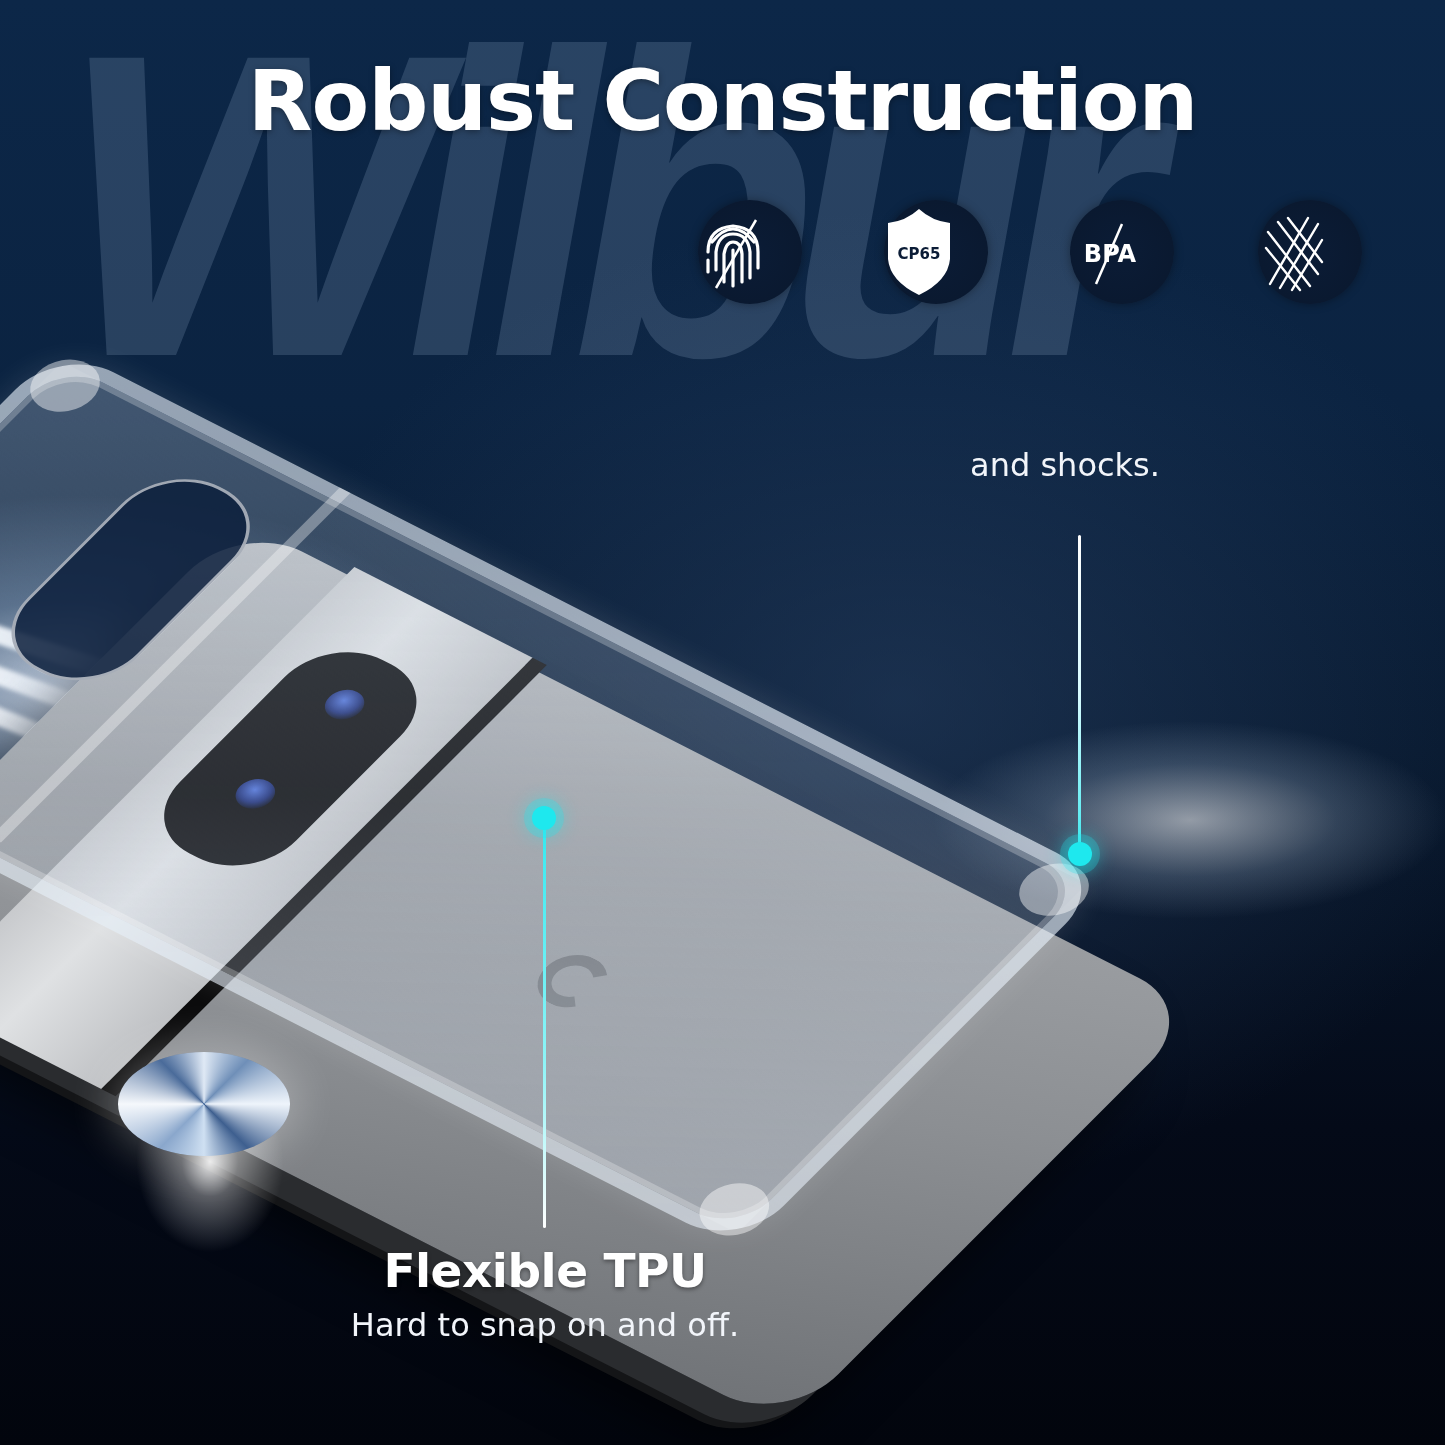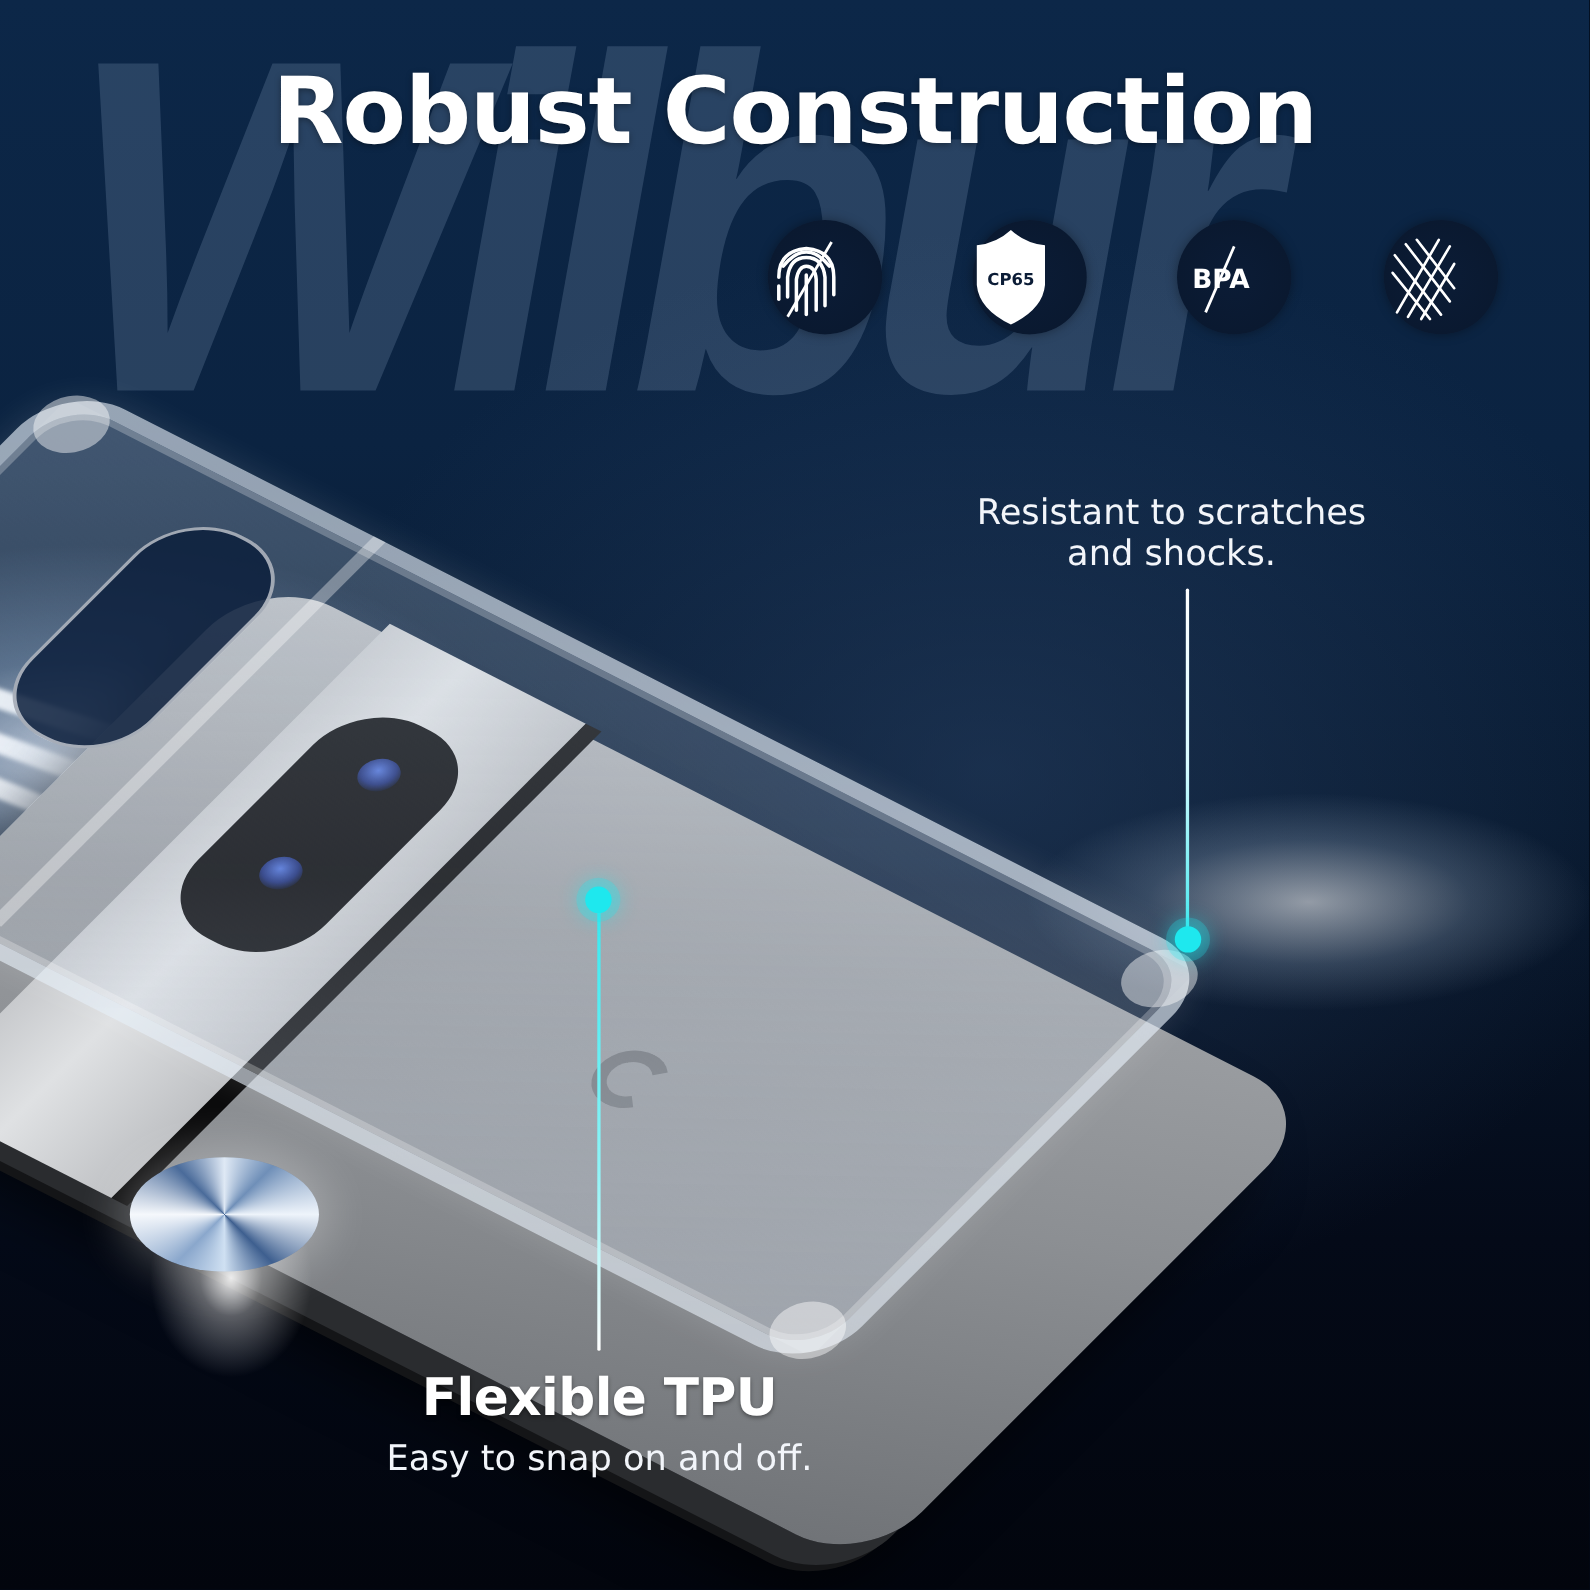--- a/index.html
+++ b/index.html
@@ -198,24 +198,23 @@
           <line x1="30" y1="6" x2="64" y2="50"></line>
           <line x1="60" y1="12" x2="22" y2="76"></line>
           <line x1="50" y1="6" x2="12" y2="72"></line>
           <line x1="64" y1="28" x2="34" y2="78"></line>
         </g>
       </svg>
     </div>
   </div>
 
   <div class="callout-sub pc-sub">
-    <div>Resistant to scratches</div>
     <div>and shocks.</div>
   </div>
   <div class="line line-pc"></div>
   <div class="dot dot-pc"></div>
 
   <div class="line line-tpu"></div>
   <div class="dot dot-tpu"></div>
   <div class="callout-title tpu-title">Flexible TPU</div>
-  <div class="callout-sub tpu-sub">Easy to snap on and off.</div>
+  <div class="callout-sub tpu-sub">Hard to snap on and off.</div>
 
 </div>
 
 </body></html>

